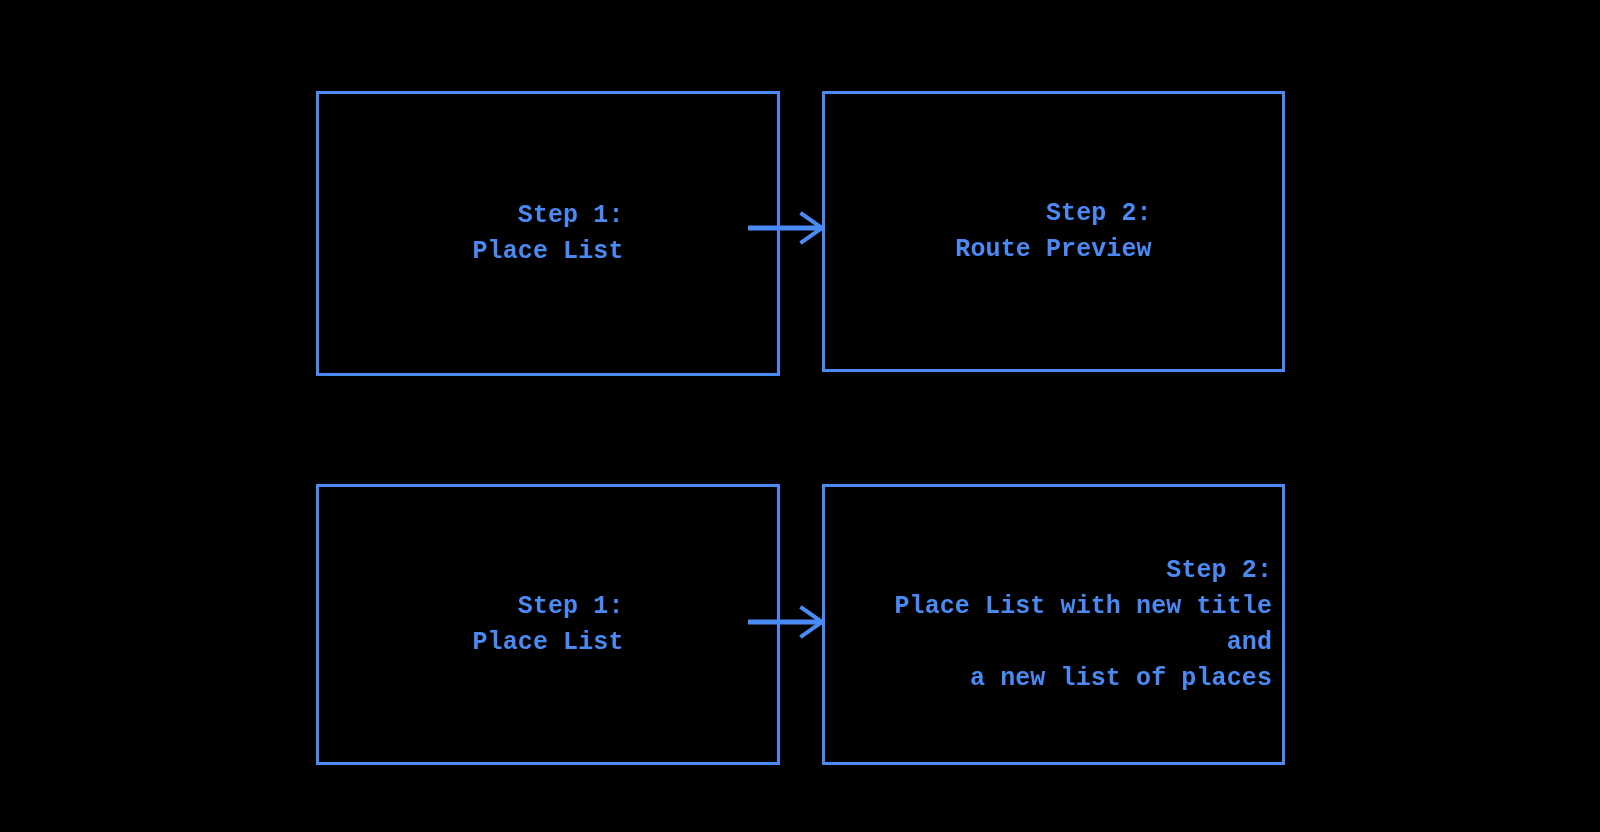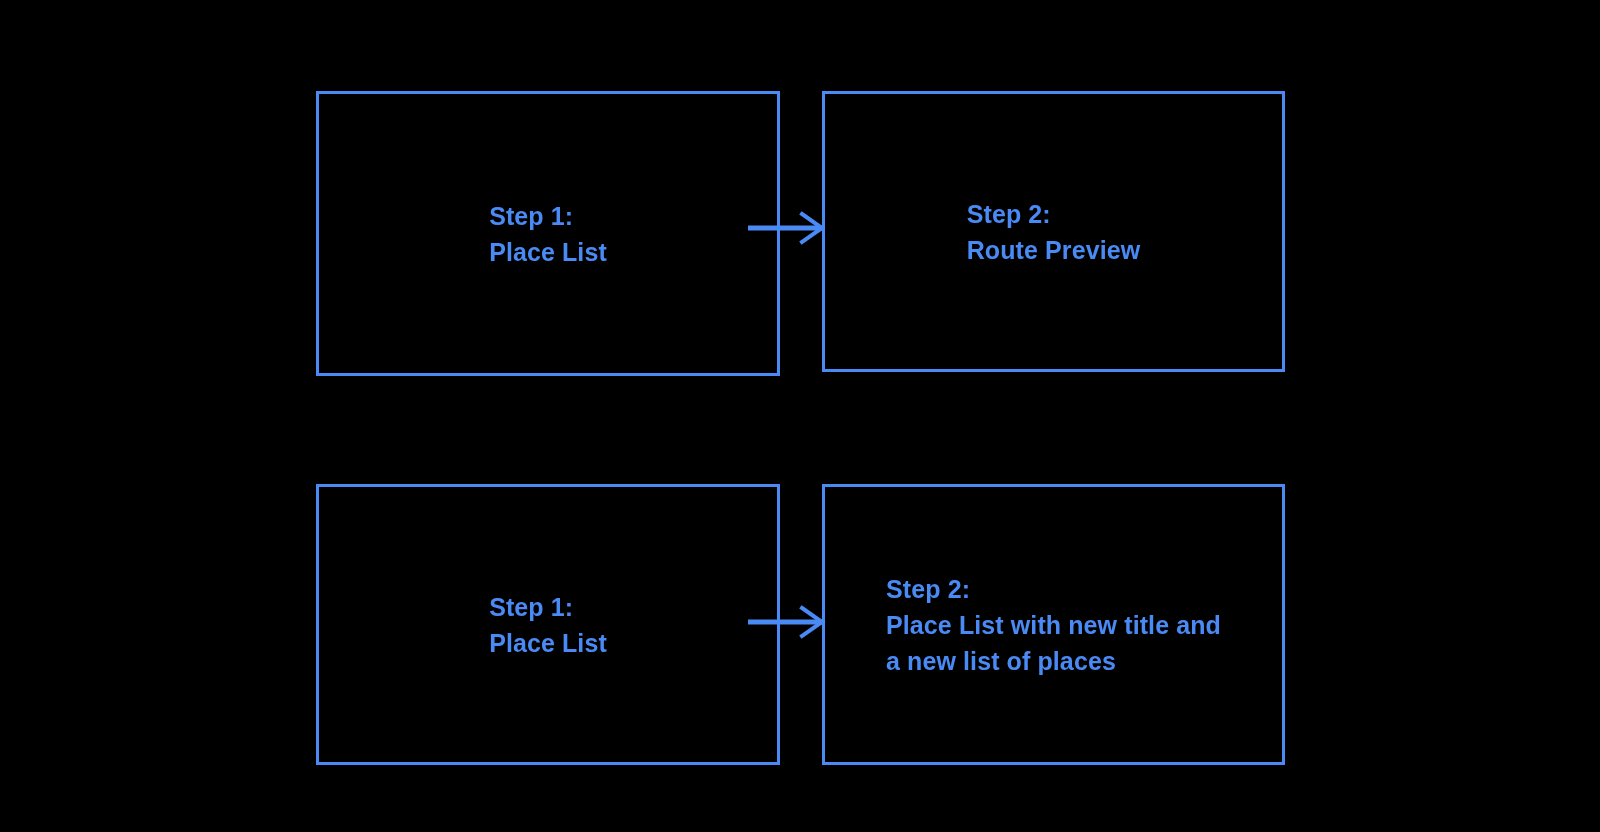--- a/index.html
+++ b/index.html
@@ -31,22 +31,23 @@
     justify-content: center;
     text-align: center;
   }
   .box-label {
     color: #4a8af5;
     font-size: 25px;
     font-weight: bold;
     line-height: 36px;
     letter-spacing: 0.1px;
     white-space: pre-line;
-    text-align: left;
+    text-align: right;
     padding: 0 10px;
+    font-family: Liberation Mono, monospace;
   }
 
   
   #box-step1-top   { left: 316px; top: 91px;  width: 464px; height: 285px; }
   #box-step2-top   { left: 822px; top: 91px;  width: 463px; height: 281px; }
   
   #box-step1-bot   { left: 316px; top: 484px; width: 464px; height: 281px; }
   #box-step2-bot   { left: 822px; top: 484px; width: 463px; height: 281px; }
 
   

